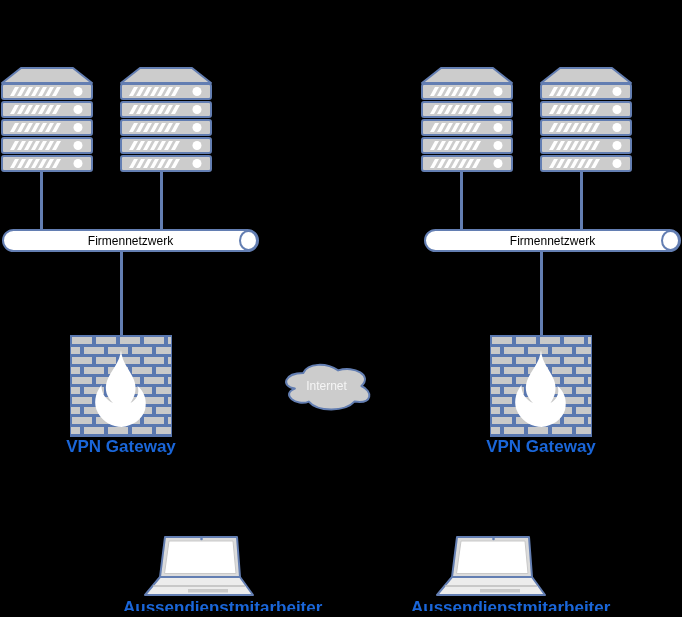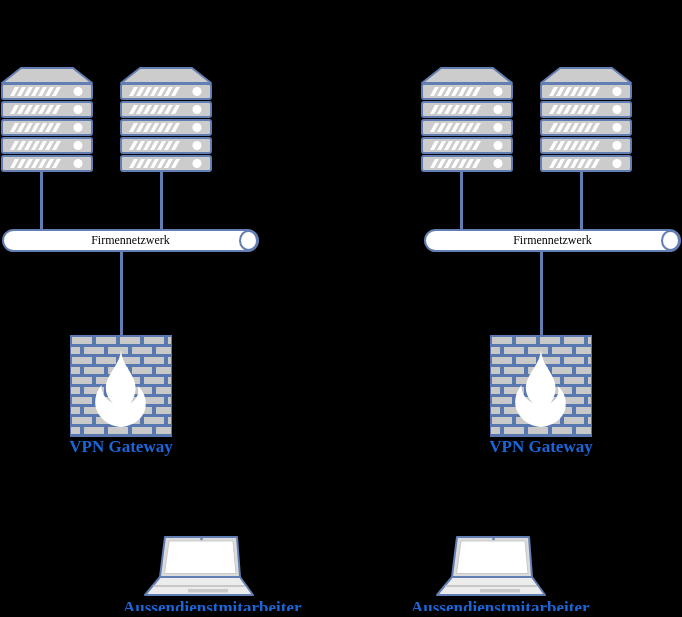--- a/index.html
+++ b/index.html
@@ -1,19 +1,19 @@
 <!DOCTYPE html>
 <html style="--background: #000000; --stroke_blue: #637eb2; --node_fill: #cccccc; --firewall_fill: #5a78b0; --brick_gray: #c9c9c9; --label_blue: #1a66d9; --label_black: #000000; --internet_text: #f5f5f5;"><head>
 <meta charset="utf-8">
 <style>
   html,body{margin:0;padding:0;background:#000;}
   #canvas{
     position:relative;width:682px;height:611px;overflow:hidden;
     background:var(--background,#000);
-    font-family:Liberation Serif, serif;
+    font-family:Liberation Sans, sans-serif;
   }
   .node{position:absolute;}
   .vline{position:absolute;width:3px;background:var(--stroke_blue,#637eb2);}
   .diagram-label{
     position:absolute;font-size:17px;font-weight:bold;text-align:center;
     color:var(--label_blue,#1a66d9);width:160px;line-height:14px;
   }
   .bus-wrap{position:absolute;width:257px;height:23px;}
   .bus-label{
     position:absolute;inset:0;display:flex;align-items:center;justify-content:center;
@@ -141,20 +141,26 @@
   </svg>
 
   <div class="diagram-label" style="left:41px;top:440px">VPN Gateway</div>
 
   <svg class="node" style="left:144px;top:529px" width="110" height="68">
     <use href="#sym-laptop"></use>
   </svg>
 
   <div class="diagram-label" style="left:123px;top:601px">Aussendienstmitarbeiter</div>
 
+  <div class="cloud-wrap" style="left:278px;top:358px">
+    <svg width="97" height="56">
+      <use href="#sym-cloud"></use>
+    </svg>
+    <div class="cloud-label">Internet</div>
+  </div>
 
   <svg class="node" style="left:421px;top:67px" width="92" height="106">
     <use href="#sym-server"></use>
   </svg>
   <svg class="node" style="left:540px;top:67px" width="92" height="106">
     <use href="#sym-server"></use>
   </svg>
 
   <div class="vline" style="left:460px;top:172px;height:58px"></div>
   <div class="vline" style="left:580px;top:172px;height:58px"></div>

